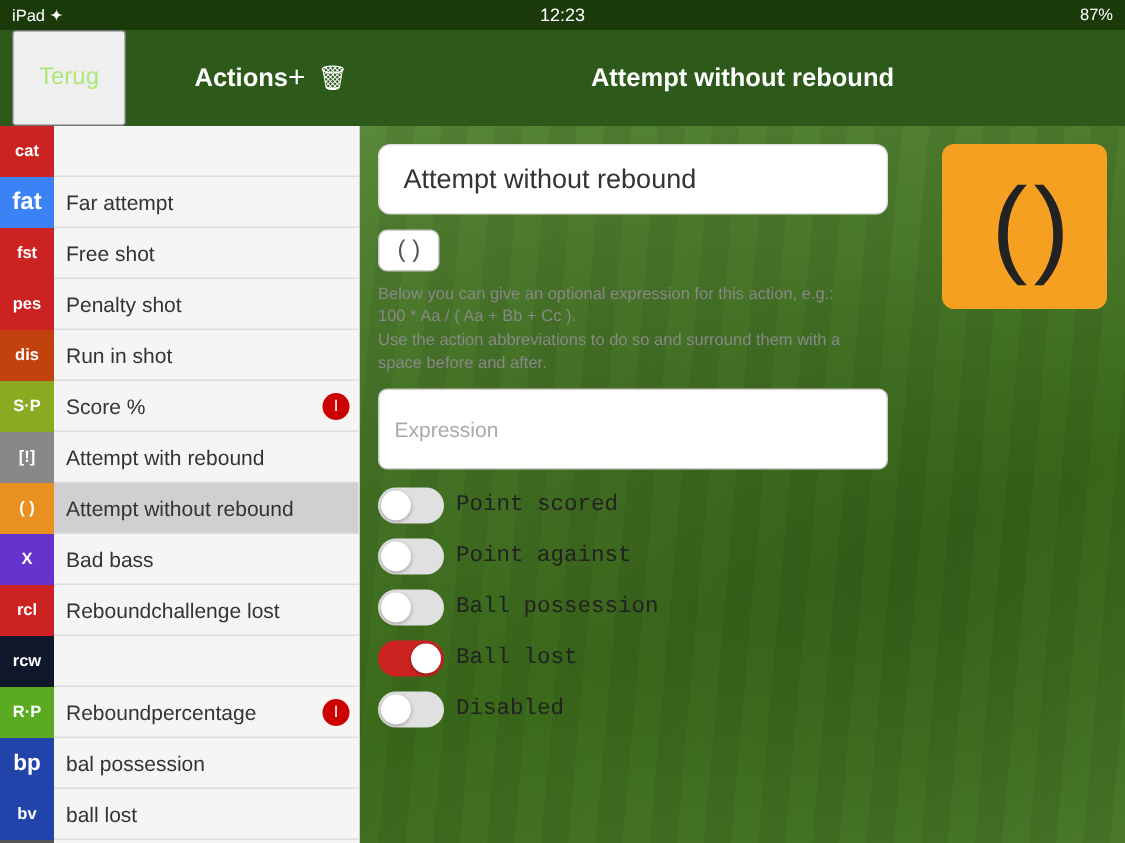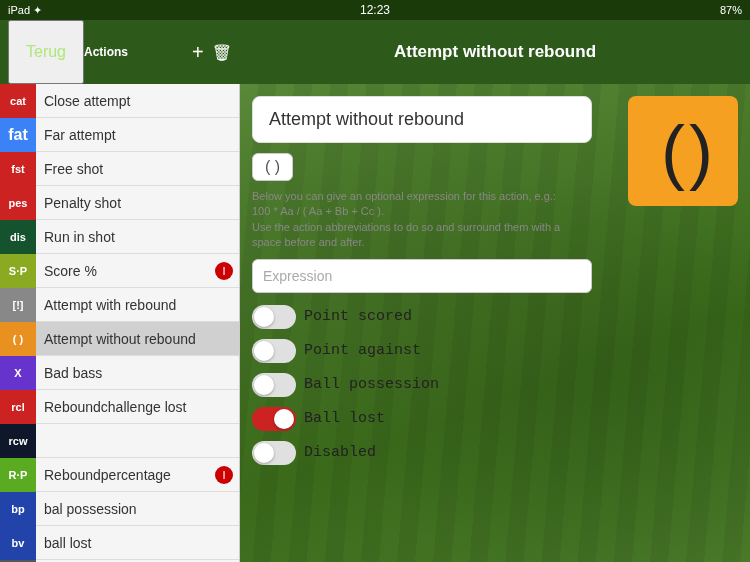--- a/index.html
+++ b/index.html
@@ -32,23 +32,23 @@
     .nav-icon-btn {
       color: white;
       font-size: 20px;
       cursor: pointer;
       background: none;
       border: none;
       padding: 0;
     }
     .sidebar-nav-title {
       flex: 1;
-      text-align: left;
+      text-align: right;
       color: white;
-      font-size: 12px;
+      font-size: 17px;
       font-weight: 600;
     }
 
     
     .main-layout {
       display: flex;
       height: calc(562px - 64px);
     }
 
     
@@ -158,21 +158,21 @@
       color: #888;
       line-height: 1.4;
       margin-bottom: 8px;
       max-width: 340px;
     }
 
     .expression-input {
       background: white;
       border: 1px solid #ccc;
       border-radius: 6px;
-      padding: 8px 10px;
+      padding: 18px 10px;
       width: 340px;
       font-size: 14px;
       color: #aaa;
       margin-bottom: 12px;
     }
 
     .toggle-row {
       display: flex;
       align-items: center;
       margin-bottom: 10px;
@@ -275,36 +275,35 @@
   <div class="content-top">
     <span style="color:white;font-size:17px;font-weight:600;">Attempt without rebound</span>
   </div>
 </div>
 
 <div class="main-layout">
 
   <div class="sidebar" id="sidebar-list">
       <div class="sidebar-item">
         <div class="sidebar-badge" style="background: rgb(204, 34, 34); font-size: 11px;">cat</div>
-        <span class="sidebar-label">Close attempt</span>
       </div>
       <div class="sidebar-item">
         <div class="sidebar-badge" style="background: #3b82f6; font-size: 16px;">fat</div>
         <span class="sidebar-label">Far attempt</span>
       </div>
       <div class="sidebar-item">
         <div class="sidebar-badge" style="background: rgb(204, 34, 34); font-size: 11px;">fst</div>
         <span class="sidebar-label">Free shot</span>
       </div>
       <div class="sidebar-item">
         <div class="sidebar-badge" style="background: rgb(204, 34, 34); font-size: 11px;">pes</div>
         <span class="sidebar-label">Penalty shot</span>
       </div>
       <div class="sidebar-item">
-        <div class="sidebar-badge" style="background: #14532d; font-size: 11px;">dis</div>
+        <div class="sidebar-badge" style="background: #c2410c; font-size: 11px;">dis</div>
         <span class="sidebar-label">Run in shot</span>
       </div>
       <div class="sidebar-item">
         <div class="sidebar-badge" style="background: rgb(138, 170, 34); font-size: 11px;">S·P</div>
         <span class="sidebar-label">Score %</span>
         <div class="sidebar-indicator">I</div>
       </div>
       <div class="sidebar-item">
         <div class="sidebar-badge" style="background: rgb(136, 136, 136); font-size: 11px;">[!]</div>
         <span class="sidebar-label">Attempt with rebound</span>
@@ -323,21 +322,21 @@
       </div>
       <div class="sidebar-item">
         <div class="sidebar-badge" style="background: #0f172a; font-size: 11px;">rcw</div>
       </div>
       <div class="sidebar-item">
         <div class="sidebar-badge" style="background: rgb(90, 170, 34); font-size: 11px;">R·P</div>
         <span class="sidebar-label">Reboundpercentage</span>
         <div class="sidebar-indicator">I</div>
       </div>
       <div class="sidebar-item">
-        <div class="sidebar-badge" style="background: rgb(34, 68, 170); font-size: 11px;">bp</div>
+        <div class="sidebar-badge" style="background: rgb(34, 68, 170); font-size: 15px;">bp</div>
         <span class="sidebar-label">bal possession</span>
       </div>
       <div class="sidebar-item">
         <div class="sidebar-badge" style="background: rgb(34, 68, 170); font-size: 11px;">bv</div>
         <span class="sidebar-label">ball lost</span>
       </div>
       <div class="sidebar-item">
         <div class="sidebar-badge" style="background: rgb(85, 85, 85); font-size: 11px;">csc</div>
       </div>
     </div>

